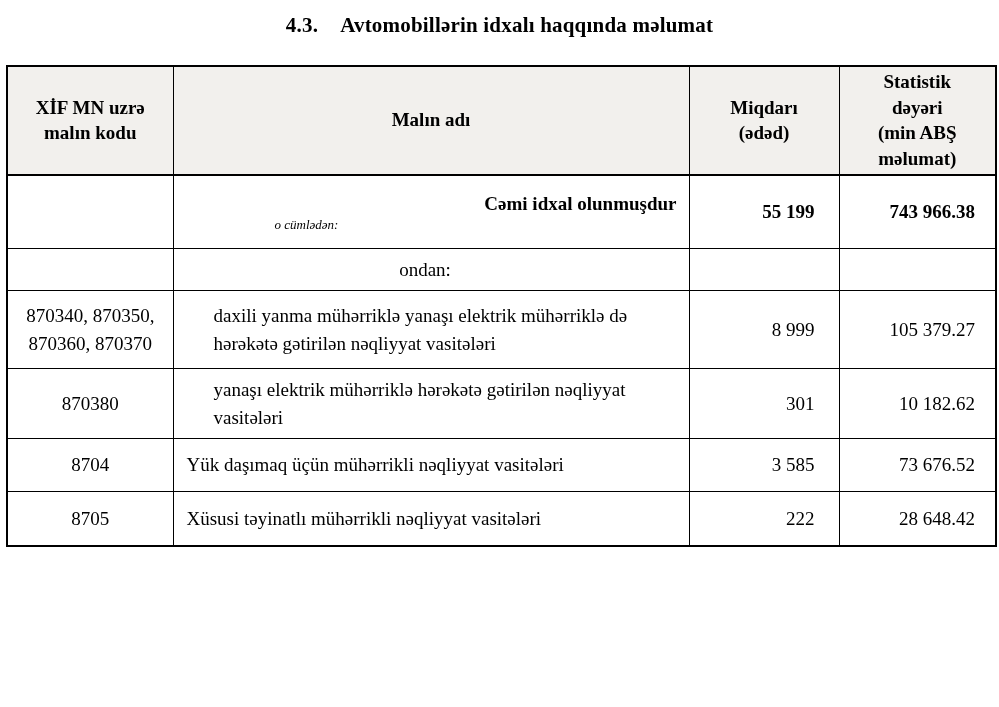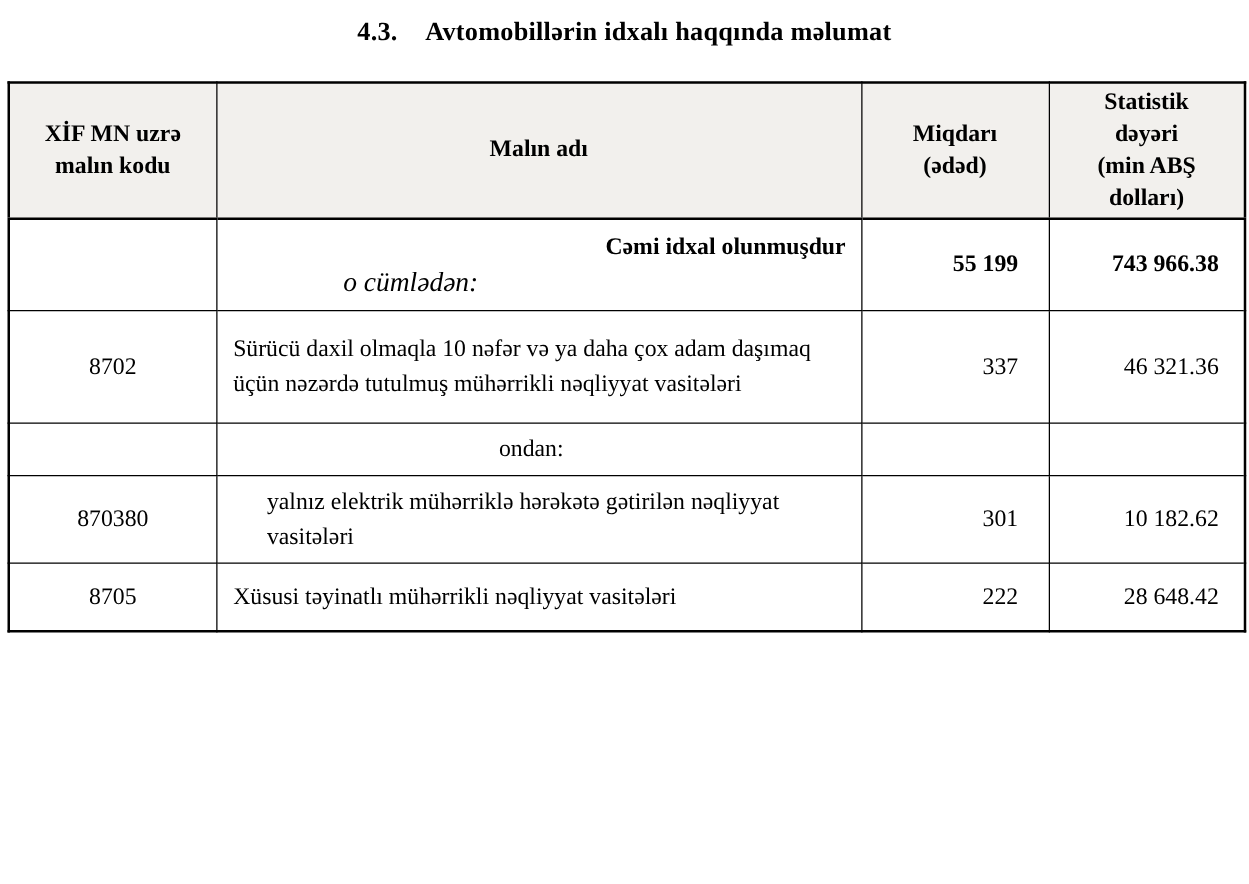--- a/index.html
+++ b/index.html
@@ -52,21 +52,21 @@
   }
   td.col-code { text-align:center; padding:2px 8px; }
   td.col-name { text-align:left; padding:4px 12px 4px 13px; }
   td.col-qty  { text-align:right; padding-right:24px; }
   td.col-val  { text-align:right; padding-right:20px;margin-top:14px; }
   tr.r0 td{height:74px} tr.r1 td{height:90px} tr.r2 td{height:75px}
   tr.r3 td{height:42px} tr.r4 td{height:78px} tr.r5 td{height:70px}
   tr.r6 td{height:53px} tr.r7 td{height:54px}
   tr.total td { font-weight:bold; }
   .total-name { font-weight:bold; padding-left:48px;text-align:right; }
-  .total-sub  { font-weight:normal; font-style:italic; font-size:22px; padding-left:88px; line-height:1.25; }
+  .total-sub  { font-weight:normal; font-style:italic; font-size:13px; padding-left:88px; line-height:1.25; }
   tr.center td.col-name { text-align:center; padding-left:0; }
   tr.indent td.col-name { padding-left:40px; }
 </style>
 </head>
 <body>
 
 <div class="page" style="--border: #000000; --header-bg: #f2f0ed; --text: #000000; --page-bg: #ffffff;">
 
   <div class="doc-title">
     <span class="t-num">4.3.</span><span>Avtomobillərin idxalı haqqında məlumat</span>
@@ -82,50 +82,56 @@
     <thead>
       <tr>
         <th>XİF MN uzrə
 malın kodu</th>
         <th>Malın adı</th>
         <th>Miqdarı
 (ədəd)</th>
         <th>Statistik
 dəyəri
 (min ABŞ
-dolları)</th>
+məlumat)</th>
       </tr>
     </thead>
     <tbody>
         <tr class="r0 total">
           <td class="col-code"></td>
           <td class="col-name">
             <div class="total-name">Cəmi idxal olunmuşdur</div>
             <div class="total-sub">o cümlədən:</div>
           </td>
           <td class="col-qty">55 199</td>
           <td class="col-val">743 966.38</td>
         </tr>
-        <tr class="r1 normal">
-          <td class="col-code">8702</td>
-          <td class="col-name">Sürücü daxil olmaqla 10 nəfər və ya daha çox adam daşımaq üçün nəzərdə tutulmuş mühərrikli nəqliyyat vasitələri</td>
-          <td class="col-qty">337</td>
-          <td class="col-val">46 321.36</td>
-        </tr>
         <tr class="r3 center">
           <td class="col-code"></td>
           <td class="col-name">ondan:</td>
           <td class="col-qty"></td>
           <td class="col-val"></td>
         </tr>
+        <tr class="r4 indent">
+          <td class="col-code">870340, 870350, 870360, 870370</td>
+          <td class="col-name">daxili yanma mühərriklə yanaşı elektrik mühərriklə də hərəkətə gətirilən nəqliyyat vasitələri</td>
+          <td class="col-qty">8 999</td>
+          <td class="col-val">105 379.27</td>
+        </tr>
         <tr class="r5 indent">
           <td class="col-code">870380</td>
-          <td class="col-name">yalnız elektrik mühərriklə hərəkətə gətirilən nəqliyyat vasitələri</td>
+          <td class="col-name">yanaşı elektrik mühərriklə hərəkətə gətirilən nəqliyyat vasitələri</td>
           <td class="col-qty">301</td>
           <td class="col-val">10 182.62</td>
+        </tr>
+        <tr class="r6 normal">
+          <td class="col-code">8704</td>
+          <td class="col-name">Yük daşımaq üçün mühərrikli nəqliyyat vasitələri</td>
+          <td class="col-qty">3 585</td>
+          <td class="col-val">73 676.52</td>
         </tr>
         <tr class="r7 normal">
           <td class="col-code">8705</td>
           <td class="col-name">Xüsusi təyinatlı mühərrikli nəqliyyat vasitələri</td>
           <td class="col-qty">222</td>
           <td class="col-val">28 648.42</td>
         </tr>
       </tbody>
   </table>
 

